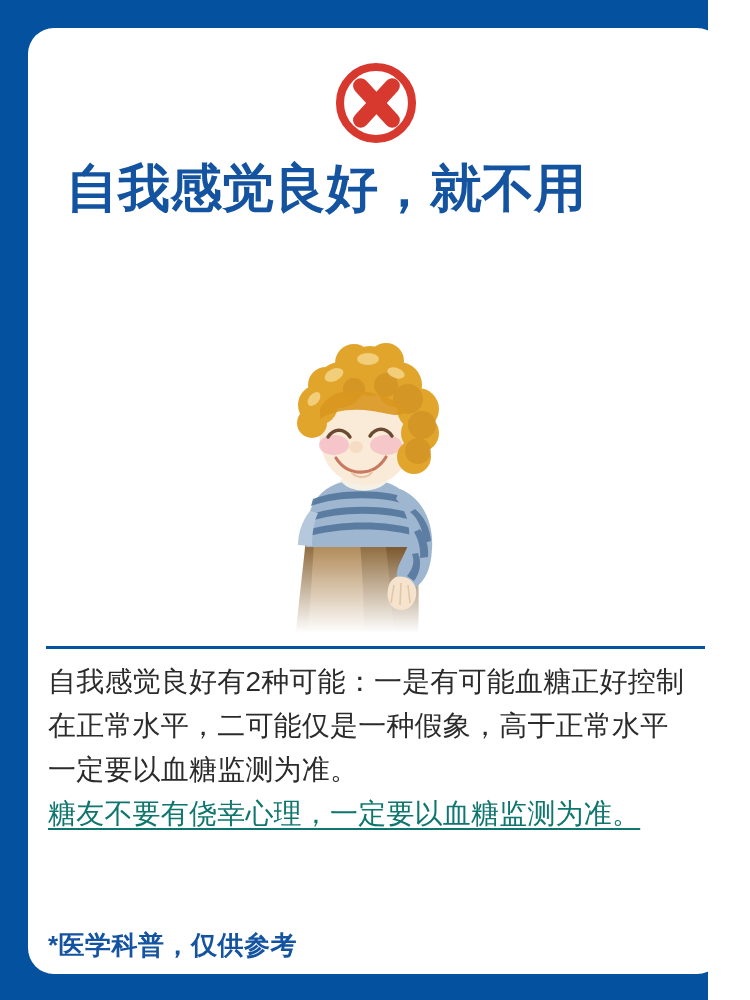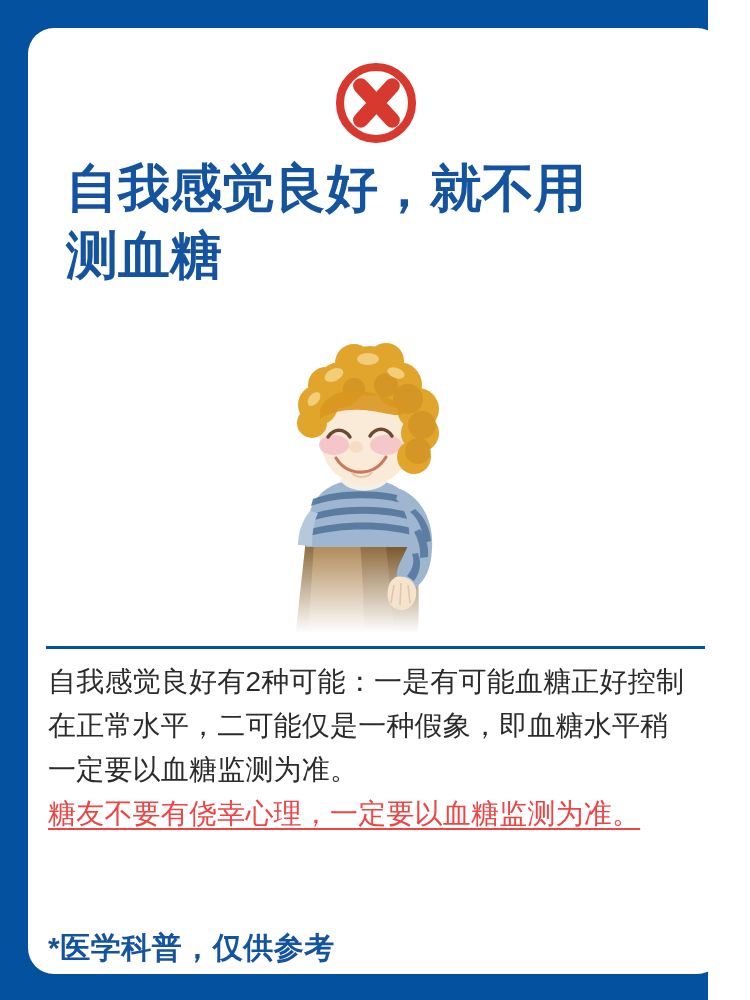--- a/index.html
+++ b/index.html
@@ -92,33 +92,33 @@
     top: 632px;
   }
   .body-line {
     color: #2b2b2b;
     font-size: 28px;
     line-height: 44px;
     letter-spacing: 0.2px;
     white-space: nowrap;
   }
   .body-line.highlight {
-    color: #ef4444;
+    color: #0f766e;
     text-decoration: underline;
     text-underline-offset: 5px;
     text-decoration-thickness: 2px;
   }
 
   
   #footer-note {
     position: absolute;
     left: 20px;
     top: 900px;
     color: #14539F;
-    font-size: 30px;
+    font-size: 26px;
     font-weight: bold;
     letter-spacing: 0.5px;
   }
 </style>
 </head>
 <body>
 
 <div id="poster">
 
   <div id="card">
@@ -128,21 +128,20 @@
         <circle cx="50" cy="50" r="40" fill="none" stroke="#D8392F" stroke-width="9"></circle>
         <g stroke="#D8392F" stroke-width="17" stroke-linecap="round">
           <line x1="33" y1="31" x2="68" y2="69"></line>
           <line x1="68" y1="31" x2="33" y2="69"></line>
         </g>
       </svg>
     </div>
 
     <div id="title">
       <div>自我感觉良好，就不用</div>
-      <div>测血糖</div>
     </div>
 
     <div id="illus-wrap">
       <svg class="illus" width="215" height="300" viewBox="0 0 215 300">
         <defs>
           <linearGradient id="fadeOut" x1="0" y1="0" x2="0" y2="1">
             <stop offset="0%" stop-color="#ffffff" stop-opacity="1"></stop>
             <stop offset="72%" stop-color="#ffffff" stop-opacity="1"></stop>
             <stop offset="100%" stop-color="#ffffff" stop-opacity="0"></stop>
           </linearGradient>
@@ -234,21 +233,21 @@
 
         <path d="M52 76 C58 62 74 56 92 58 C112 60 128 66 138 78
                  C132 86 120 80 104 78 C84 75 64 78 52 86 Z" fill="#D9971F" opacity="0.9"></path>
       </svg>
     </div>
 
     <div id="divider"></div>
 
     <div id="body-block">
       <div class="body-line">自我感觉良好有2种可能：一是有可能血糖正好控制</div>
-      <div class="body-line">在正常水平，二可能仅是一种假象，即血糖水平稍</div>
+      <div class="body-line">在正常水平，二可能仅是一种假象，高于正常水平</div>
       <div class="body-line">一定要以血糖监测为准。</div>
       <div class="body-line highlight">糖友不要有侥幸心理，一定要以血糖监测为准。</div>
     </div>
 
     <div id="footer-note">*医学科普，仅供参考</div>
 
   </div>
 </div>
 
 </body></html>

